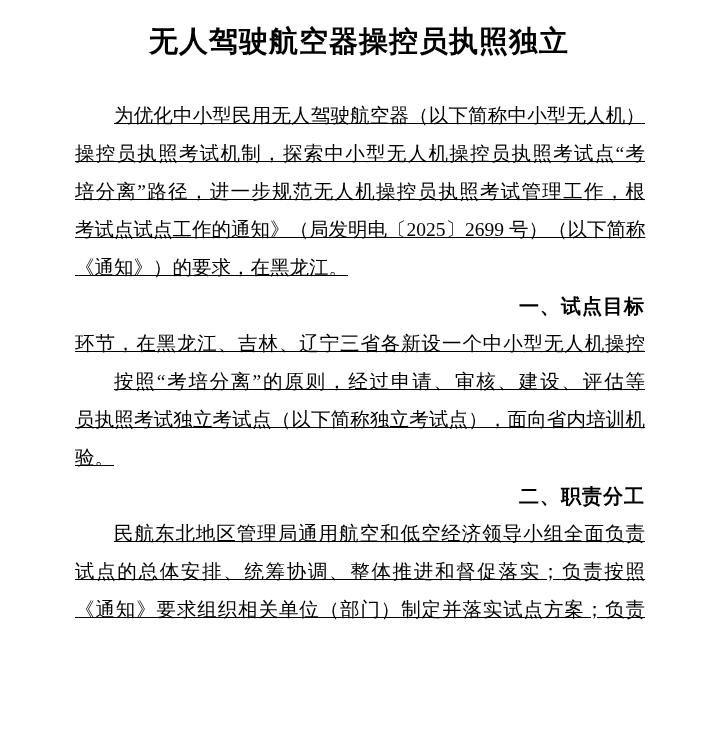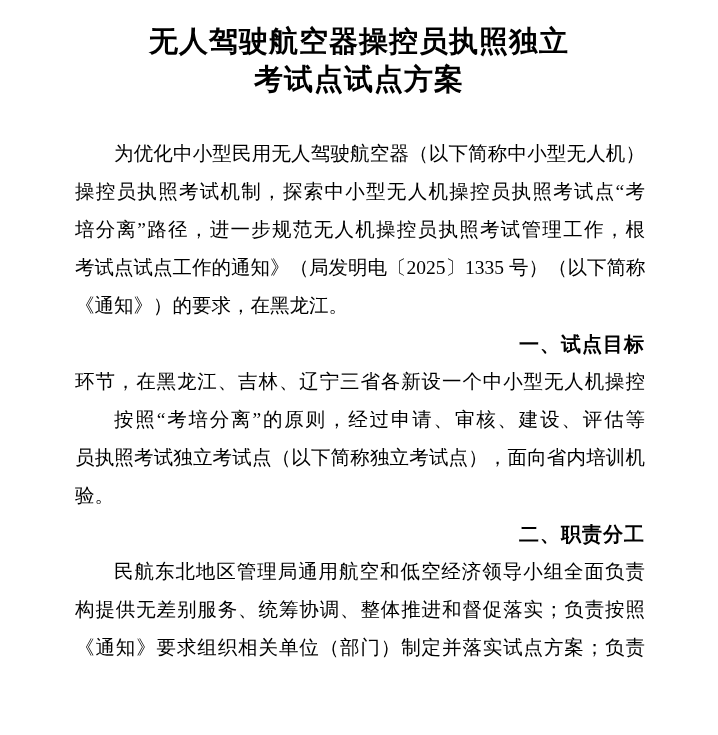--- a/index.html
+++ b/index.html
@@ -31,20 +31,21 @@
   .content {
     margin: 37px 73px 0 75px;
     width: 570px;
   }
   .line {
     font-size: 19.5px;
     line-height: 38px;
     white-space: nowrap;
     text-align: justify;
     text-align-last: left;
+    text-decoration: underline;
   }
   .just {
     text-align-last: justify;
   }
   .indent {
     text-indent: 39px;
   }
   .heading {
     font-family: "Liberation Sans", sans-serif;
     font-weight: bold;
@@ -56,38 +57,37 @@
     text-align: right;
   }
 </style>
 </head>
 <body>
 
 <div class="page">
 
   <h1 class="doc-title">
     <span class="tline">无人驾驶航空器操控员执照独立</span>
-    <span class="tline">考试点试点方案</span>
   </h1>
 
   <div class="content">
 
     <div class="line just indent">为优化中小型民用无人驾驶航空器（以下简称中小型无人机）</div>
     <div class="line just">操控员执照考试机制，探索中小型无人机操控员执照考试点“考</div>
     <div class="line just">培分离”路径，进一步规范无人机操控员执照考试管理工作，根</div>
-    <div class="line just">考试点试点工作的通知》（局发明电〔2025〕1335 号）（以下简称</div>
+    <div class="line just">考试点试点工作的通知》（局发明电〔2025〕2699 号）（以下简称</div>
     <div class="line">《通知》）的要求，在黑龙江。</div>
 
     <div class="heading">一、试点目标</div>
 
     <div class="line just">环节，在黑龙江、吉林、辽宁三省各新设一个中小型无人机操控</div>
     <div class="line just indent">按照“考培分离”的原则，经过申请、审核、建设、评估等</div>
     <div class="line just">员执照考试独立考试点（以下简称独立考试点），面向省内培训机</div>
     <div class="line">验。</div>
 
     <div class="heading">二、职责分工</div>
 
     <div class="line just indent">民航东北地区管理局通用航空和低空经济领导小组全面负责</div>
-    <div class="line just">构提供无差别服务、统筹协调、整体推进和督促落实；负责按照</div>
+    <div class="line just">试点的总体安排、统筹协调、整体推进和督促落实；负责按照</div>
     <div class="line just">《通知》要求组织相关单位（部门）制定并落实试点方案；负责</div>
 
   </div>
 </div>
 
 </body></html>

